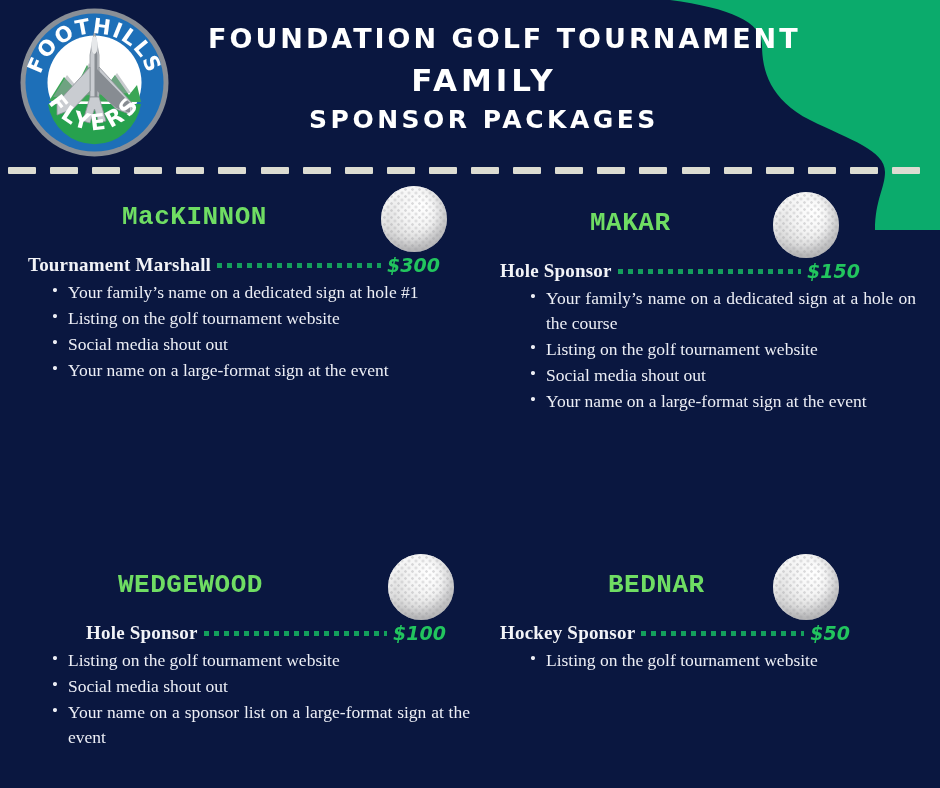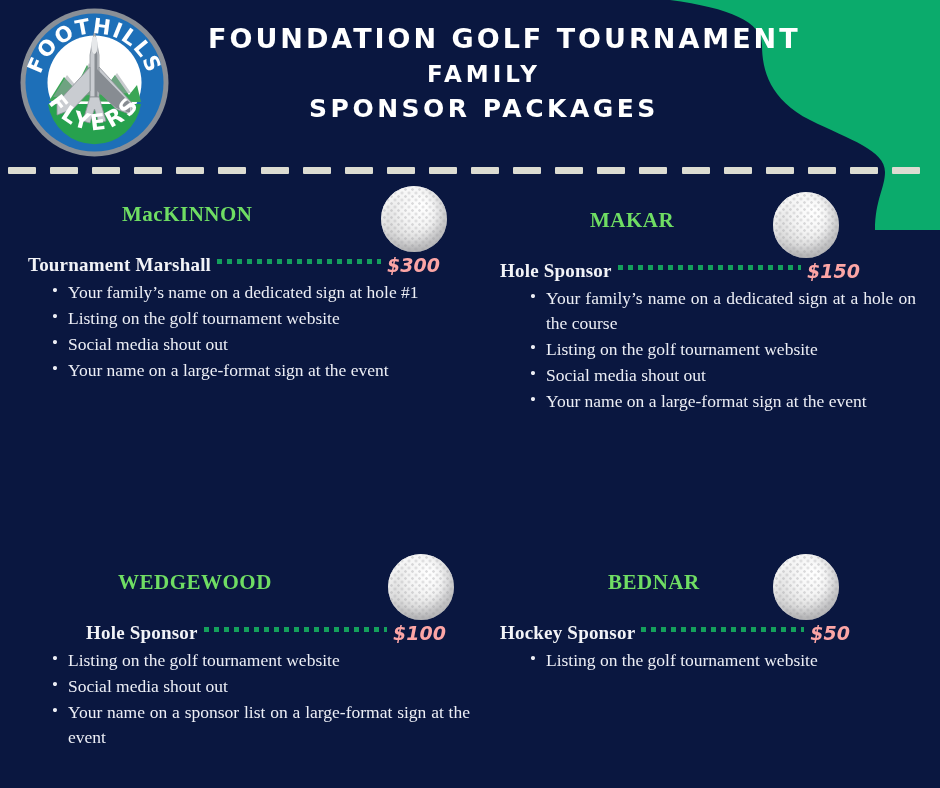--- a/index.html
+++ b/index.html
@@ -50,21 +50,21 @@
   .title-line {
     font-family: "DejaVu Sans", sans-serif;
     color: #ffffff;
     font-weight: bold;
     letter-spacing: 3.0px;
     line-height: 1.42;
     font-size: 27px;
     white-space: nowrap;
     margin-left: 28px;
   }
-  .title-line.l2 { font-size: 23px; letter-spacing: 4px; }
+  .title-line.l2 { font-size: 31px; letter-spacing: 4px; }
   .title-line.l3 { font-size: 25px; letter-spacing: 3.5px; text-align: center; }
 
   
   .divider {
     position: absolute;
     left: 8px;
     top: 167px;
     width: 912px;
     height: 7px;
     display: flex;
@@ -86,23 +86,23 @@
     width: 940px;
   }
   .pkg {
     position: absolute;
   }
   .pkg-head {
     position: relative;
     height: 72px;
   }
   .pkg-name {
-    font-family: Liberation Serif, serif;
+    font-family: Liberation Mono, monospace;
     font-weight: bold;
-    font-size: 21px;
+    font-size: 26px;
     color: #6fdd63;
     letter-spacing: 0.5px;
     position: absolute;
     top: 20px;
     white-space: nowrap;
   }
   .golf-ball {
     position: absolute;
     width: 66px;
     height: 66px;
@@ -122,21 +122,21 @@
     background-image:
       radial-gradient(circle, rgba(150,150,155,0.40) 0.9px, rgba(0,0,0,0) 1.6px),
       radial-gradient(circle, rgba(150,150,155,0.40) 0.9px, rgba(0,0,0,0) 1.6px);
     background-size: 7px 7px, 7px 7px;
     background-position: 0 0, 3.5px 3.5px;
     opacity: 0.85;
   }
 
   .tier-row {
     display: flex;
-    align-items: flex-start;
+    align-items: center;
     white-space: nowrap;
     margin-bottom: 4px;
   }
   .tier-label {
     font-family: "Liberation Serif", serif;
     font-weight: bold;
     font-size: 19px;
     color: #f2f3f7;
     letter-spacing: 0.2px;
   }
@@ -155,21 +155,21 @@
     height: 5px;
     background-image: linear-gradient(to right, #14a05c 0 5px, rgba(0,0,0,0) 5px 10px);
     background-size: 10px 5px;
     background-repeat: repeat-x;
   }
   .price {
     font-family: "DejaVu Sans", sans-serif;
     font-style: italic;
     font-weight: bold;
     font-size: 19px;
-    color: #fca5a5;
+    color: #22c55e;
   }
 
   ul.benefits {
     margin: 3px 0 0 0;
     padding: 0 0 0 34px;
     list-style: none;
   }
   ul.benefits li {
     position: relative;
     font-family: "Liberation Serif", serif;

